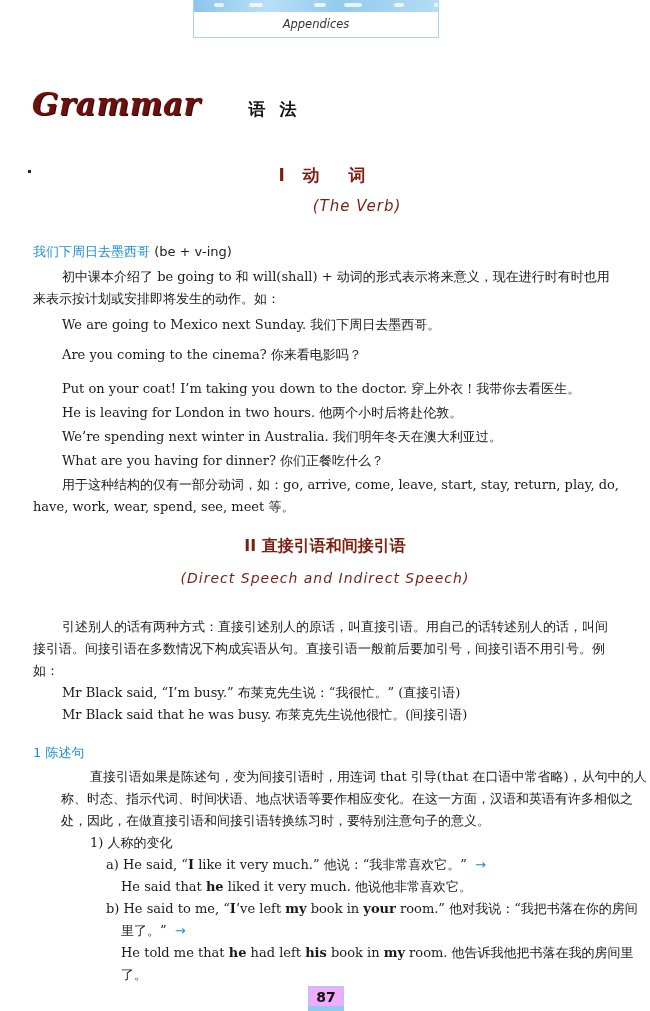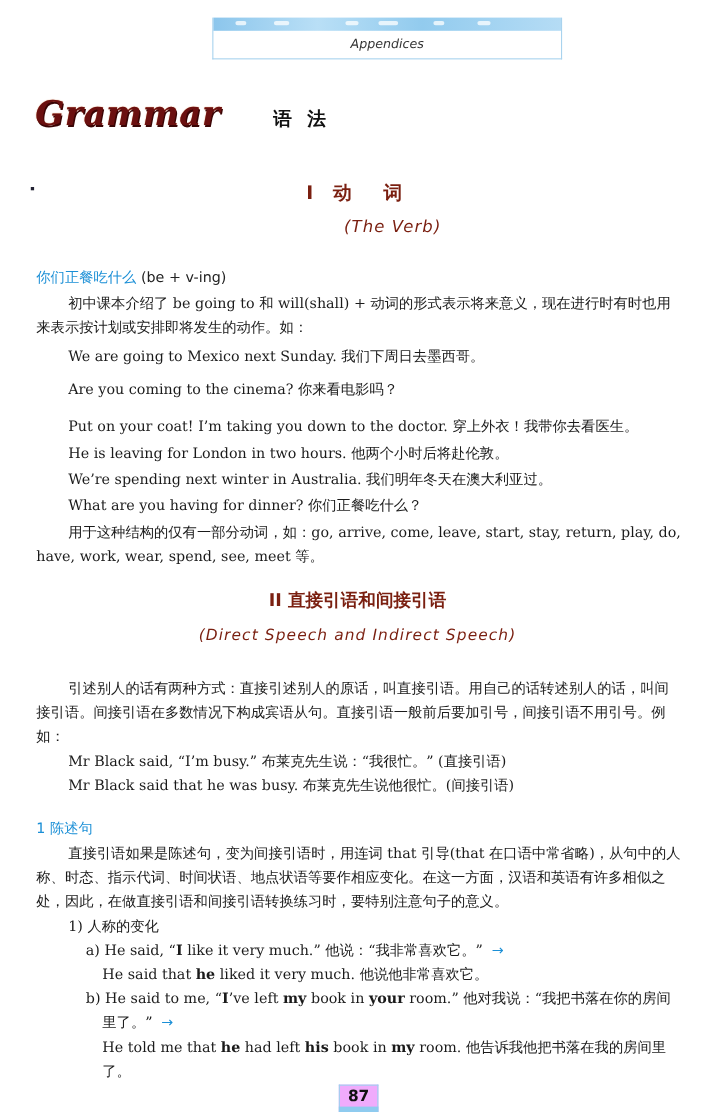--- a/index.html
+++ b/index.html
@@ -3,21 +3,21 @@
   <meta charset="utf-8">
   <style>
     html, body { margin: 0; padding: 0; }
     body {
       width: 650px; height: 1011px; overflow: hidden; position: relative;
       background: #ffffff;
       font-family: "DejaVu Serif", "Liberation Serif", serif;
       color: #1a1a1a;
     }
     .header-tab {
-      position: absolute; left: 193px; top: 16px; width: 318px; height: 38px;
+      position: absolute; left: 193px; top: 0; width: 246px; height: 38px;
       border: 1px solid #a9d3ee; border-top: none; box-sizing: border-box;
       background: #fff;
     }
     .header-strip {
       height: 12px;
       background: linear-gradient(90deg, #8cc6ec, #b9dff6 30%, #92cbee 60%, #b5dcf5);
       position: relative; overflow: hidden;
     }
     .header-strip span {
       position: absolute; top: 3px; height: 4px; border-radius: 3px;
@@ -88,21 +88,21 @@
 <div class="title-row">
   <span class="grammar-title">Grammar</span>
   <span class="grammar-cn">语法</span>
 </div>
 <div class="dot"></div>
 
 <div class="section-title" style="top:164px;font-size:17px;letter-spacing:6px;">I 动　词</div>
 <div class="section-sub" style="top:197px;font-size:15px;padding-left:32px;">(The Verb)</div>
 
 <div class="blue-head" style="top:243px;">
-  <span>你们正餐吃什么</span>
+  <span>我们下周日去墨西哥</span>
   <span class="plain">(be + v-ing)</span>
 </div>
 
 <div class="para" style="top:266px;">
   <p class="indent">初中课本介绍了 be going to 和 will(shall) + 动词的形式表示将来意义，现在进行时有时也用来表示按计划或安排即将发生的动作。如：</p>
   <p class="ex" style="margin-top:4px">We are going to Mexico next Sunday. 我们下周日去墨西哥。</p>
   <p class="ex" style="margin-top:8px">Are you coming to the cinema? 你来看电影吗？</p>
   <p class="ex" style="margin-top:12px">Put on your coat! I’m taking you down to the doctor. 穿上外衣！我带你去看医生。</p>
   <p class="ex" style="margin-top:2px">He is leaving for London in two hours. 他两个小时后将赴伦敦。</p>
   <p class="ex" style="margin-top:2px">We’re spending next winter in Australia.  我们明年冬天在澳大利亚过。</p>
@@ -114,21 +114,21 @@
 <div class="section-sub" style="top:570px;font-size:14px;">(Direct Speech and Indirect Speech)</div>
 
 <div class="para" style="top:616px;">
   <p class="indent">引述别人的话有两种方式：直接引述别人的原话，叫直接引语。用自己的话转述别人的话，叫间接引语。间接引语在多数情况下构成宾语从句。直接引语一般前后要加引号，间接引语不用引号。例如：</p>
   <p class="ex">Mr Black said, “I’m busy.” 布莱克先生说：“我很忙。” (直接引语)</p>
   <p class="ex">Mr Black said that he was busy. 布莱克先生说他很忙。(间接引语)</p>
 </div>
 
 <div class="blue-head" style="top:744px;">1 陈述句</div>
 
-<div class="para" style="top:766px;">
+<div class="para" style="top:766px;margin-left:28px;">
   <p class="indent">直接引语如果是陈述句，变为间接引语时，用连词 that 引导(that 在口语中常省略)，从句中的人称、时态、指示代词、时间状语、地点状语等要作相应变化。在这一方面，汉语和英语有许多相似之处，因此，在做直接引语和间接引语转换练习时，要特别注意句子的意义。</p>
   <p class="ex">1) 人称的变化</p>
   <p class="sub-ex"><span>a) He said, “</span><b>I</b><span> like it very much.” 他说：“我非常喜欢它。”</span><span class="arrow">→</span></p>
   <p class="sub-ex-cont"><span>He said that </span><b>he</b><span> liked it very much. 他说他非常喜欢它。</span></p>
   <p class="sub-ex"><span>b) He said to me, “</span><b>I</b><span>’ve left </span><b>my</b><span> book in </span><b>your</b><span> room.” 他对我说：“我把书落在你的房间</span></p>
   <p class="sub-ex-cont"><span>里了。”</span><span class="arrow">→</span></p>
   <p class="sub-ex-cont"><span>He told me that </span><b>he</b><span> had left </span><b>his</b><span> book in </span><b>my</b><span> room. 他告诉我他把书落在我的房间里了。</span></p>
 </div>
 
 <div class="page-num">87</div>

